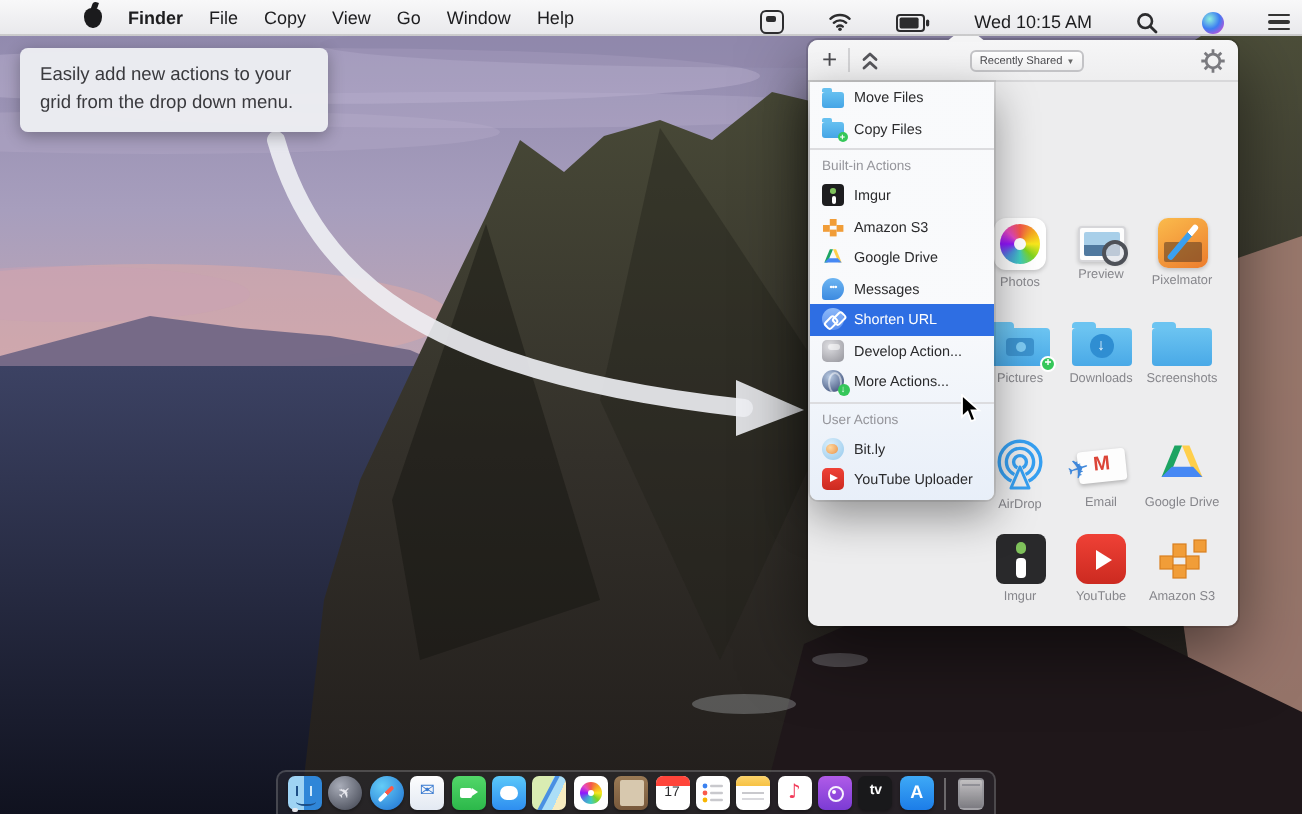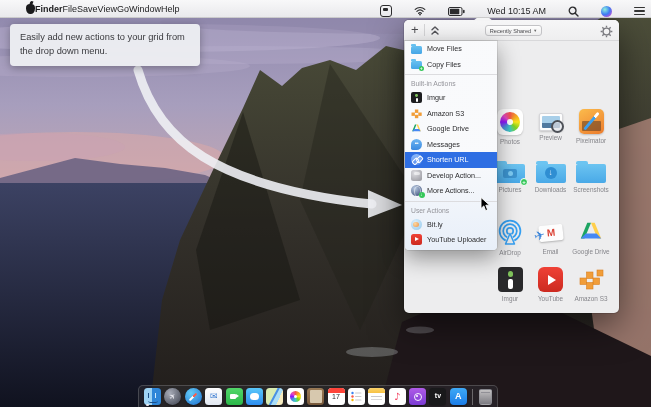--- a/index.html
+++ b/index.html
@@ -4,34 +4,34 @@
 <style>
   * { margin:0; padding:0; box-sizing:border-box; }
   html,body { background:#000; }
   body { font-family:"Liberation Sans","DejaVu Sans",sans-serif; }
   .screen { position:relative; width:651px; height:407px; overflow:hidden; background:#2a2438; }
 
   
   .menubar { position:absolute; left:0; top:0; width:651px; height:18px; z-index:40;
     background:linear-gradient(#f8f8f9,#e9e9ec); border-bottom:1px solid rgba(0,0,0,.18);
     display:flex; align-items:center; font-size:9px; color:#1d1d1f; }
-  .mb-left { display:flex; align-items:center; padding-left:26px; }
+  .mb-left { display:flex; align-items:center; gap:13px; padding-left:42px; }
   .mb-appname { font-weight:bold; }
   .apple { width:9px; height:10px; background:#1b1b1d; border-radius:45% 45% 48% 48% / 40% 40% 55% 55%; position:relative; }
   .apple::before { content:""; position:absolute; top:-3px; left:4px; width:3px; height:3.5px; background:#1b1b1d; border-radius:60% 0 60% 0; transform:rotate(18deg); }
   .mb-right { position:absolute; right:6px; top:0; height:22px; display:flex; align-items:center; gap:22px; }
   .mb-clock { font-size:9px; }
   .ds-mb { width:12px; height:12px; border:1.3px solid #2c2c2e; border-radius:3px; position:relative; }
   .ds-mb::before { content:""; position:absolute; left:2.2px; top:1.6px; width:4.5px; height:3.6px; background:#2c2c2e; border-radius:1px; }
   .siri { width:11px; height:11px; border-radius:50%; background:radial-gradient(circle at 35% 32%, #8ef0dd, #3d7df2 48%, #c44fd6 85%); }
   .nc-lines { display:flex; flex-direction:column; gap:2px; }
   .nc-lines i { display:block; width:11px; height:1.4px; background:#333; border-radius:1px; }
 
   
-  .tooltip { position:absolute; left:10px; top:24px; width:190px; z-index:30;
+  .tooltip { position:absolute; left:10px; top:24px; width:154px; z-index:30;
     background:rgba(236,237,242,.97); border-radius:4px; padding:7px 10px;
     font-size:9.3px; line-height:1.5; color:#3a3a3e; box-shadow:0 2px 8px rgba(0,0,0,.3); }
 
   
   .arrow-svg { position:absolute; inset:0; z-index:20; pointer-events:none; }
   .cursor { position:absolute; left:480px; top:197px; z-index:60; }
 
   
   .panel { position:absolute; left:404px; top:20px; width:215px; height:293px; z-index:35;
     background:#ededee; border-radius:5px; box-shadow:0 12px 34px rgba(0,0,0,.5), 0 0 0 1px rgba(0,0,0,.12); }
@@ -218,21 +218,21 @@
     <path d="M380 407 L402 322 L470 292 L560 312 L651 356 L651 407 Z" fill="#1f171a"></path>
     <ellipse cx="372" cy="352" rx="26" ry="5" fill="#d7dde2" opacity="0.28"></ellipse>
     <ellipse cx="420" cy="330" rx="14" ry="3.5" fill="#d7dde2" opacity="0.25"></ellipse>
   </svg>
 
   <div class="menubar">
     <div class="mb-left">
       <span class="apple"></span>
       <span class="mb-appname">Finder</span>
       <span>File</span>
-      <span>Save</span>
+      <span>Copy</span>
       <span>View</span>
       <span>Go</span>
       <span>Window</span>
       <span>Help</span>
     </div>
     <div class="mb-right">
       <span class="ds-mb"></span>
       <svg width="12" height="10" viewBox="0 0 12 10">
         <g stroke="#2c2c2e" stroke-width="1.2" fill="none" stroke-linecap="round">
           <path d="M1.2 3.4a7 7 0 0 1 9.6 0"></path>

